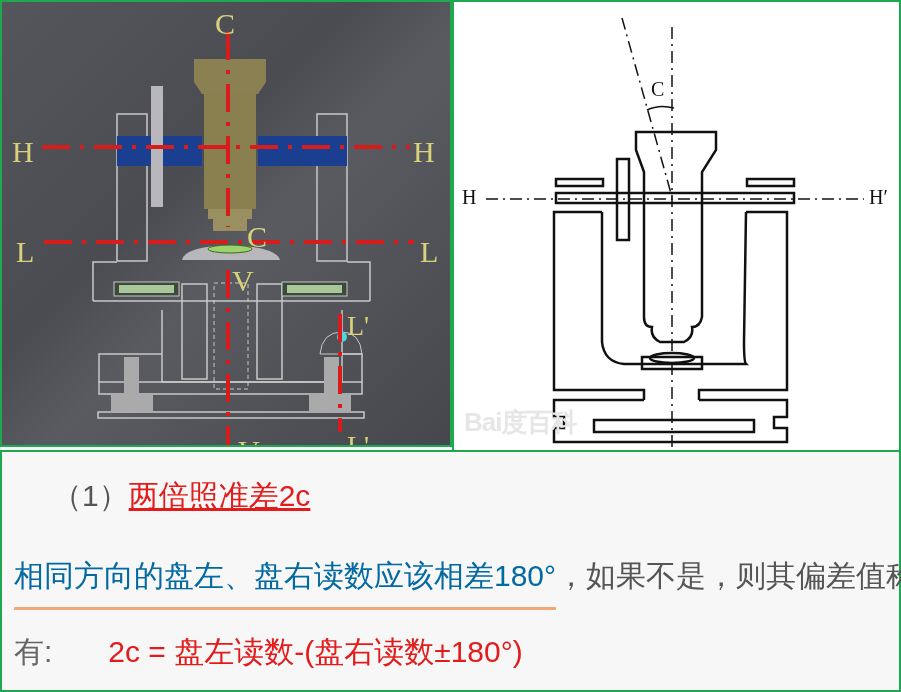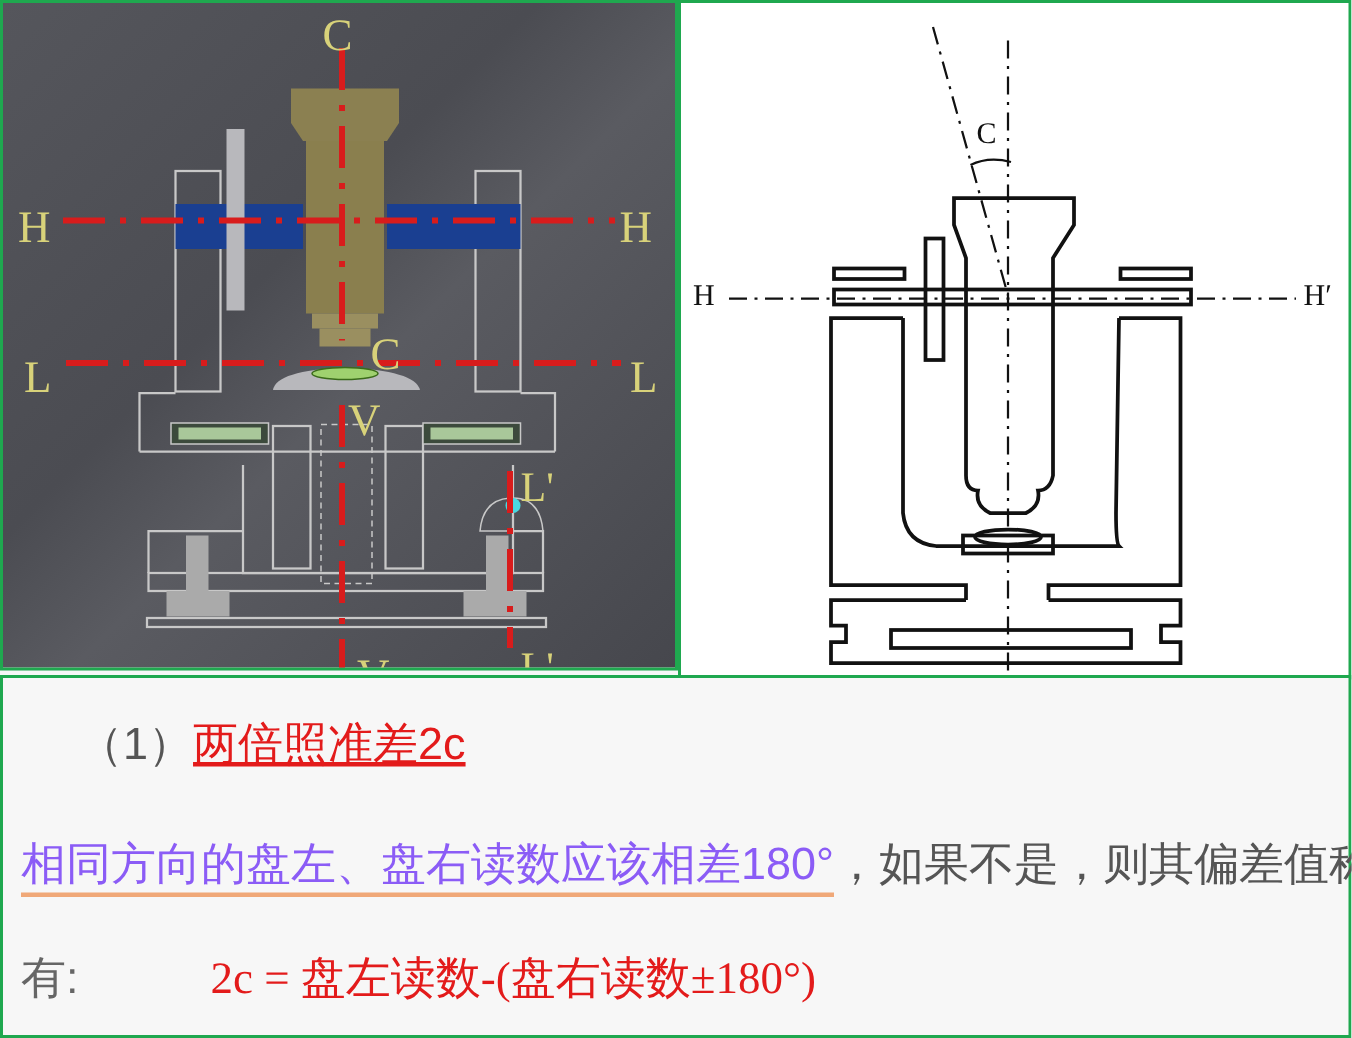--- a/index.html
+++ b/index.html
@@ -6,23 +6,23 @@
   body{width:901px;height:692px;position:relative;background:#f7f7f7;overflow:hidden;font-family:"Liberation Sans",sans-serif;}
   .frame{position:absolute;border:2px solid #1fa84f;box-sizing:border-box;}
   #left-panel{left:0;top:0;width:452px;height:447px;background:linear-gradient(135deg,#55565c 0%,#4b4c52 40%,#5a5b61 55%,#46474d 100%);overflow:hidden;}
   #right-panel{left:452px;top:0;width:449px;height:453px;background:#fff;overflow:hidden;}
   #text-panel{left:0;top:450px;width:901px;height:242px;background:#f7f7f7;}
   svg{display:block;}
   .t{position:absolute;white-space:nowrap;}
   #heading{left:52px;top:476px;font-size:30px;color:#555;}
   #heading .red{color:#e31b1b;text-decoration:underline;}
   #line1{left:14px;top:556px;font-size:30px;color:#555;}
-  #line1 .orange{color:#8b5cf6;border-bottom:3px solid #f0a878;padding-bottom:2px;}
+  #line1 .orange{color:#0369a1;border-bottom:3px solid #f0a878;padding-bottom:15px;}
   #line2{left:14px;top:632px;font-size:30px;color:#666;}
-  #line2 .formula{color:#e31b1b;margin-left:88px;font-family:Liberation Serif, serif;}
+  #line2 .formula{color:#e31b1b;margin-left:56px;}
   .watermark{position:absolute;left:10px;top:403px;font-size:26px;color:#e6e6e6;font-weight:bold;letter-spacing:-1px;}
 </style>
 </head>
 <body>
 
 <div class="frame" id="left-panel">
   <svg width="452" height="447" viewBox="0 0 452 447">
 
     <g fill="none" stroke="#c8c8c8" stroke-width="1.5">
       <rect x="115" y="112" width="30" height="147"></rect>
@@ -113,20 +113,21 @@
     <g stroke="#111" stroke-width="1.5" stroke-dasharray="12,5,2,5" fill="none">
       <line x1="218" y1="25" x2="218" y2="450"></line>
       <line x1="168" y1="16" x2="218" y2="195"></line>
       <line x1="32" y1="197" x2="410" y2="197"></line>
     </g>
     <path d="M193,108 Q205,102 220,106" fill="none" stroke="#111" stroke-width="1.5"></path>
   </svg>
   <span class="t" style="left:197px;top:76px;font-size:20px;color:#111;font-family:'Liberation Serif',serif;">C</span>
   <span class="t" style="left:8px;top:184px;font-size:20px;color:#111;font-family:'Liberation Serif',serif;">H</span>
   <span class="t" style="left:415px;top:184px;font-size:20px;color:#111;font-family:'Liberation Serif',serif;">H′</span>
+  <span class="watermark">Bai度百科</span>
 </div>
 
 <div class="frame" id="text-panel"></div>
 <div class="t" id="heading">
   <span>（1）</span><span class="red">两倍照准差2c</span>
 </div>
 <div class="t" id="line1">
   <span class="orange">相同方向的盘左、盘右读数应该相差180°</span><span>，如果不是，则其偏差值称为2c，</span>
 </div>
 <div class="t" id="line2">

